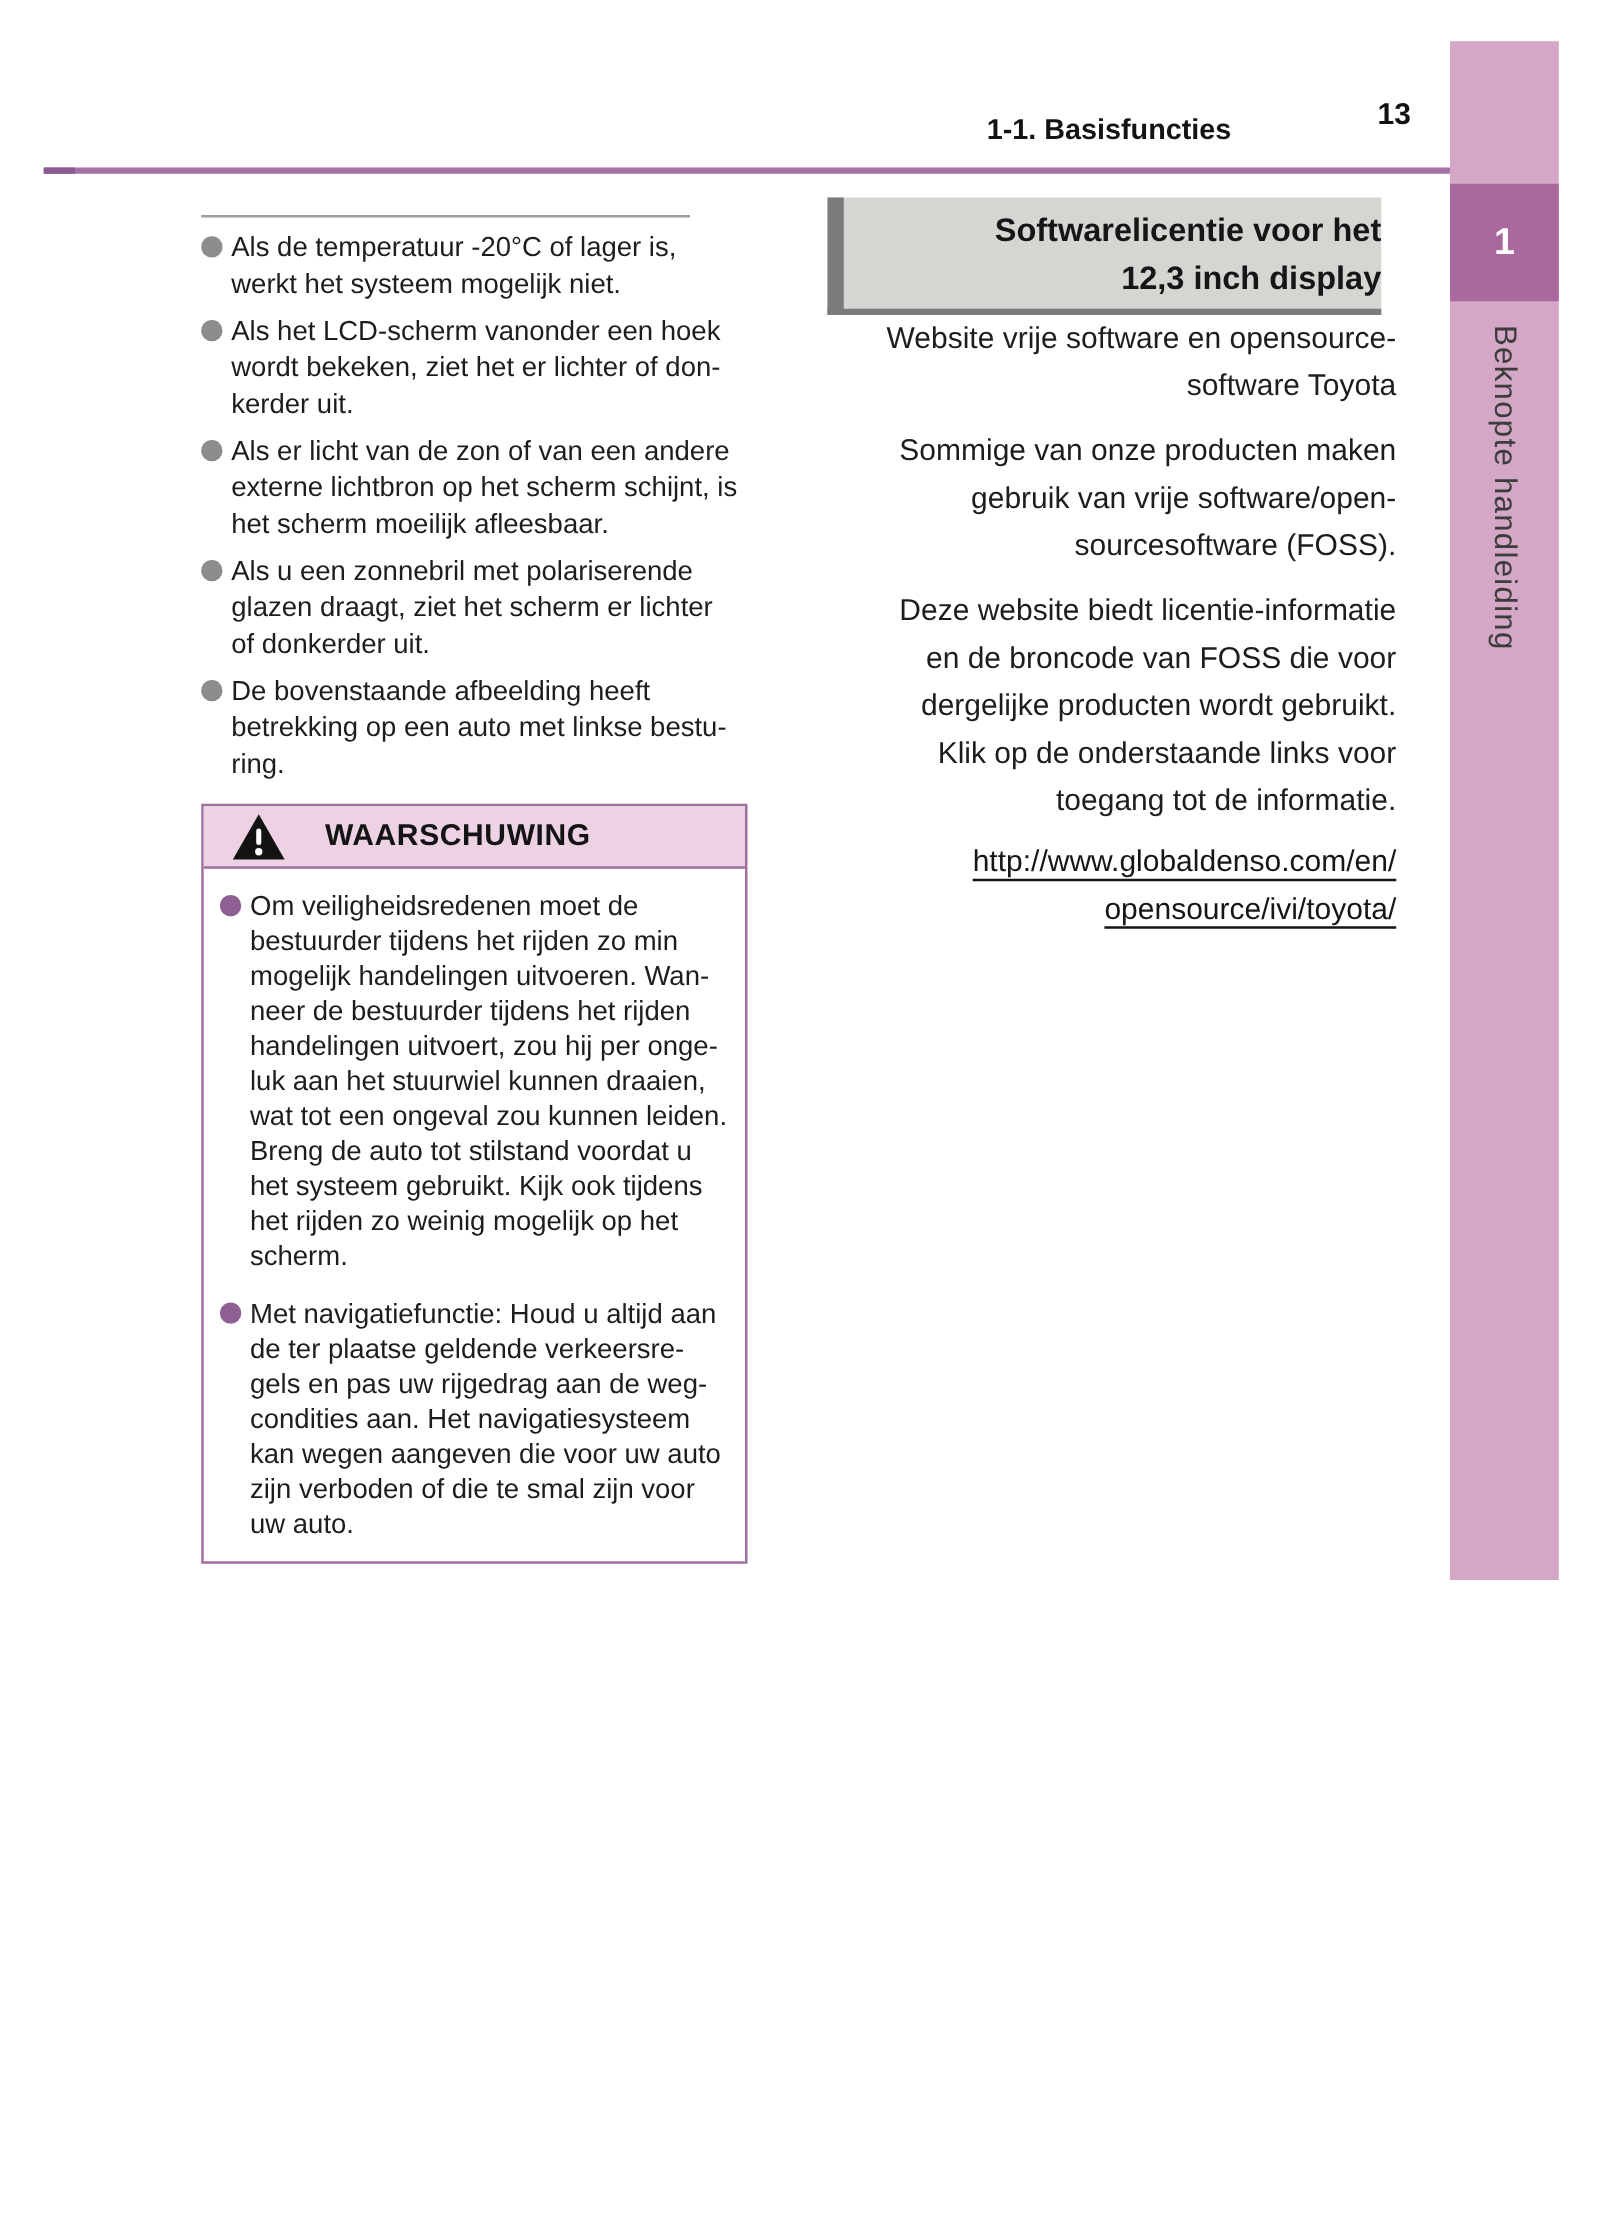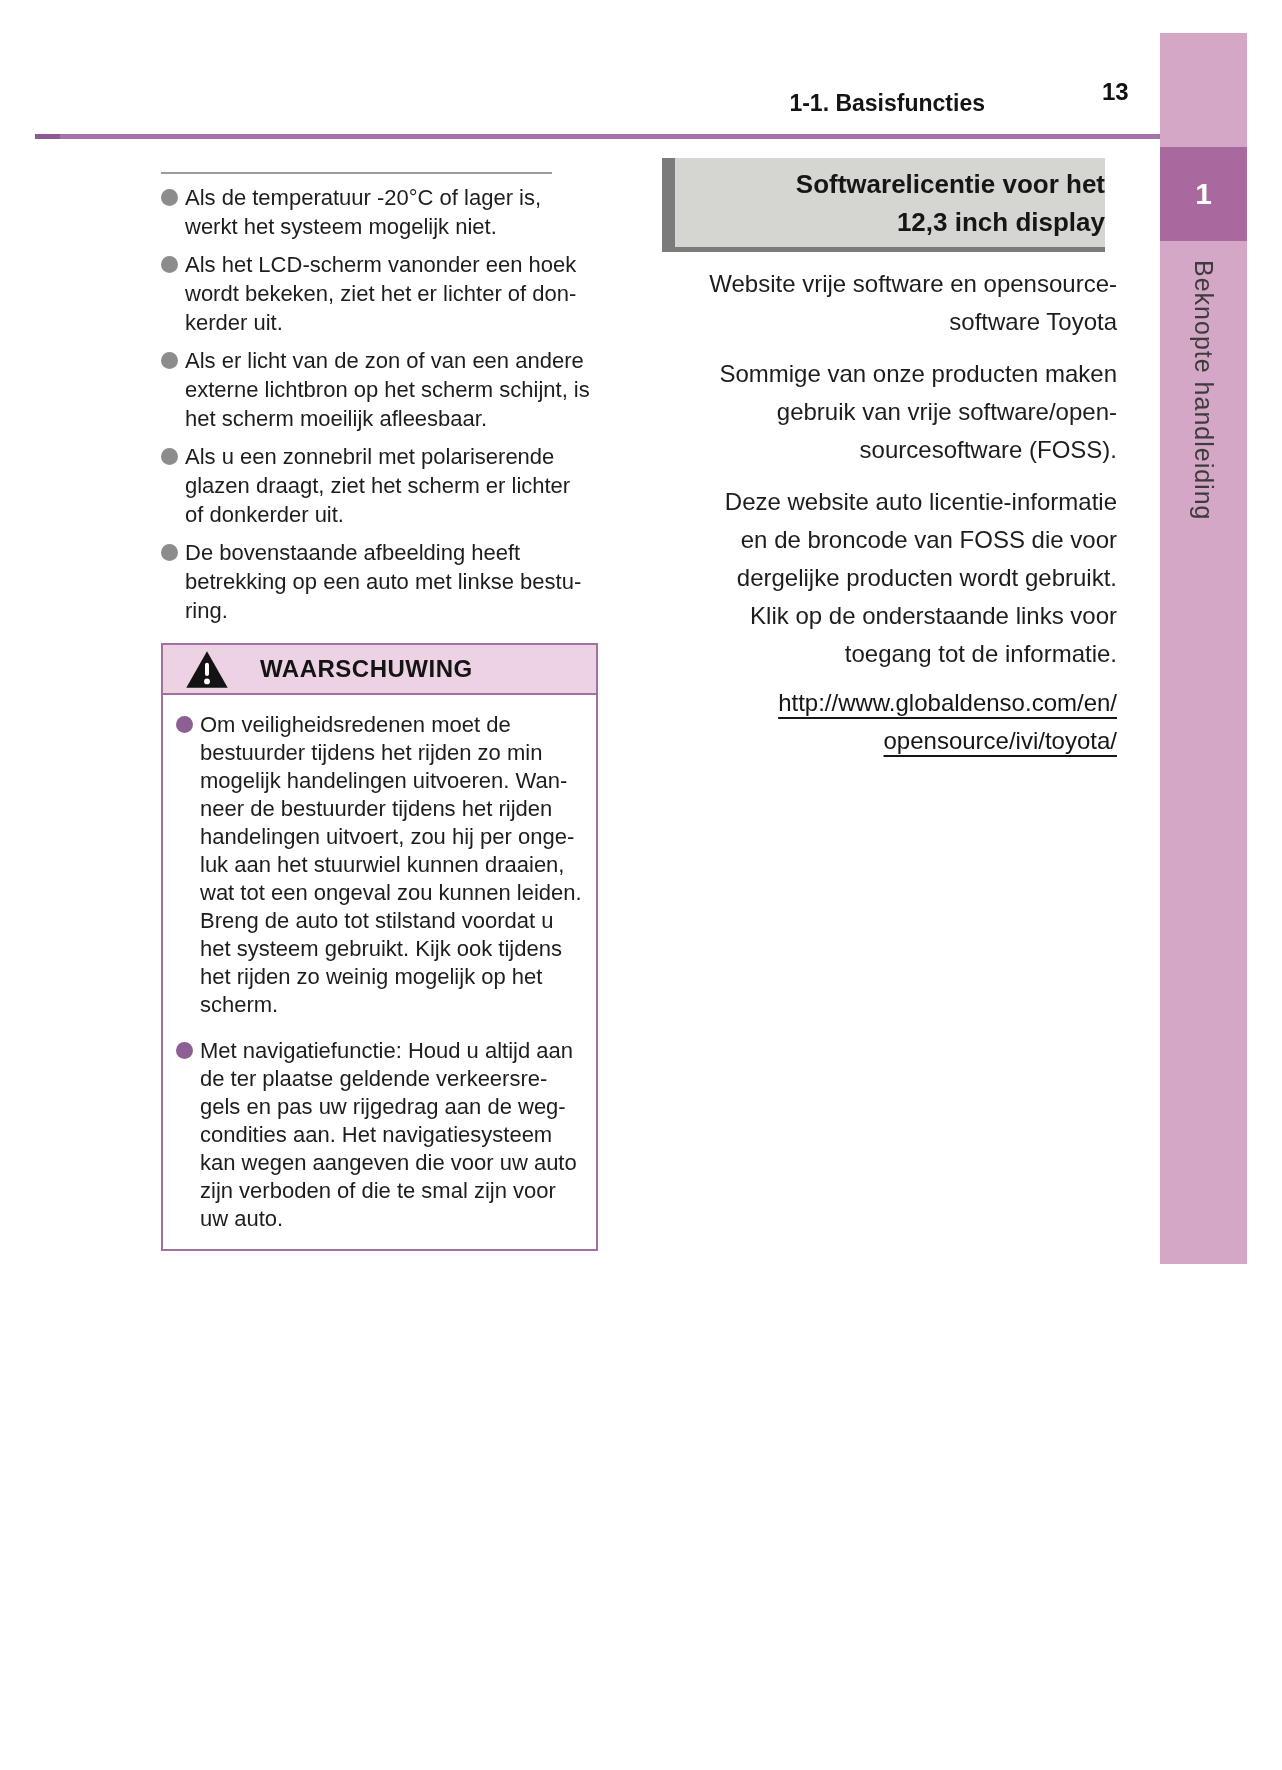--- a/index.html
+++ b/index.html
@@ -43,21 +43,21 @@
   .dot.purple{background:var(--bullet-purple);margin-top:5px;}
   .tri{flex:none;display:block;}
 
   
   .col-right{position:absolute;left:662px;top:158px;width:455px;text-align:right;}
   .heading-box{box-sizing:border-box;width:443px;height:94px;background:var(--heading-gray);
     border-left:13px solid var(--heading-bar);border-bottom:5px solid var(--heading-bar);
     padding:7px 0 0 12px;}
   .heading-text{font-size:26px;font-weight:700;line-height:38px;color:#161616;}
   .para{margin:14px 0 0 0;font-size:24px;line-height:38px;color:#1d1d1d;}
-  .para.first{margin-top:13px;}
+  .para.first{margin-top:0;}
   .link{display:inline-block;margin-top:11px;font-size:24px;line-height:38px;color:#161616;
     text-decoration:underline;text-underline-offset:6px;text-decoration-thickness:2px;cursor:pointer;}
 </style>
 </head>
 <body>
 
 <div class="page">
 
   <div class="hdr-title">1-1. Basisfuncties</div>
   <div class="hdr-num">13</div>
@@ -157,21 +157,21 @@
   <div class="col-right">
     <div class="heading-box">
       <div class="heading-text ml">Softwarelicentie voor het
 12,3 inch display</div>
     </div>
     <p class="para first ml">Website vrije software en opensource-
 software Toyota</p>
     <p class="para ml">Sommige van onze producten maken
 gebruik van vrije software/open-
 sourcesoftware (FOSS).</p>
-    <p class="para ml">Deze website auto licentie-informatie
+    <p class="para ml">Deze website biedt licentie-informatie
 en de broncode van FOSS die voor
 dergelijke producten wordt gebruikt.
 Klik op de onderstaande links voor
 toegang tot de informatie.</p>
     <a class="link ml">http://www.globaldenso.com/en/
 opensource/ivi/toyota/</a>
   </div>
 
 </div>
 

